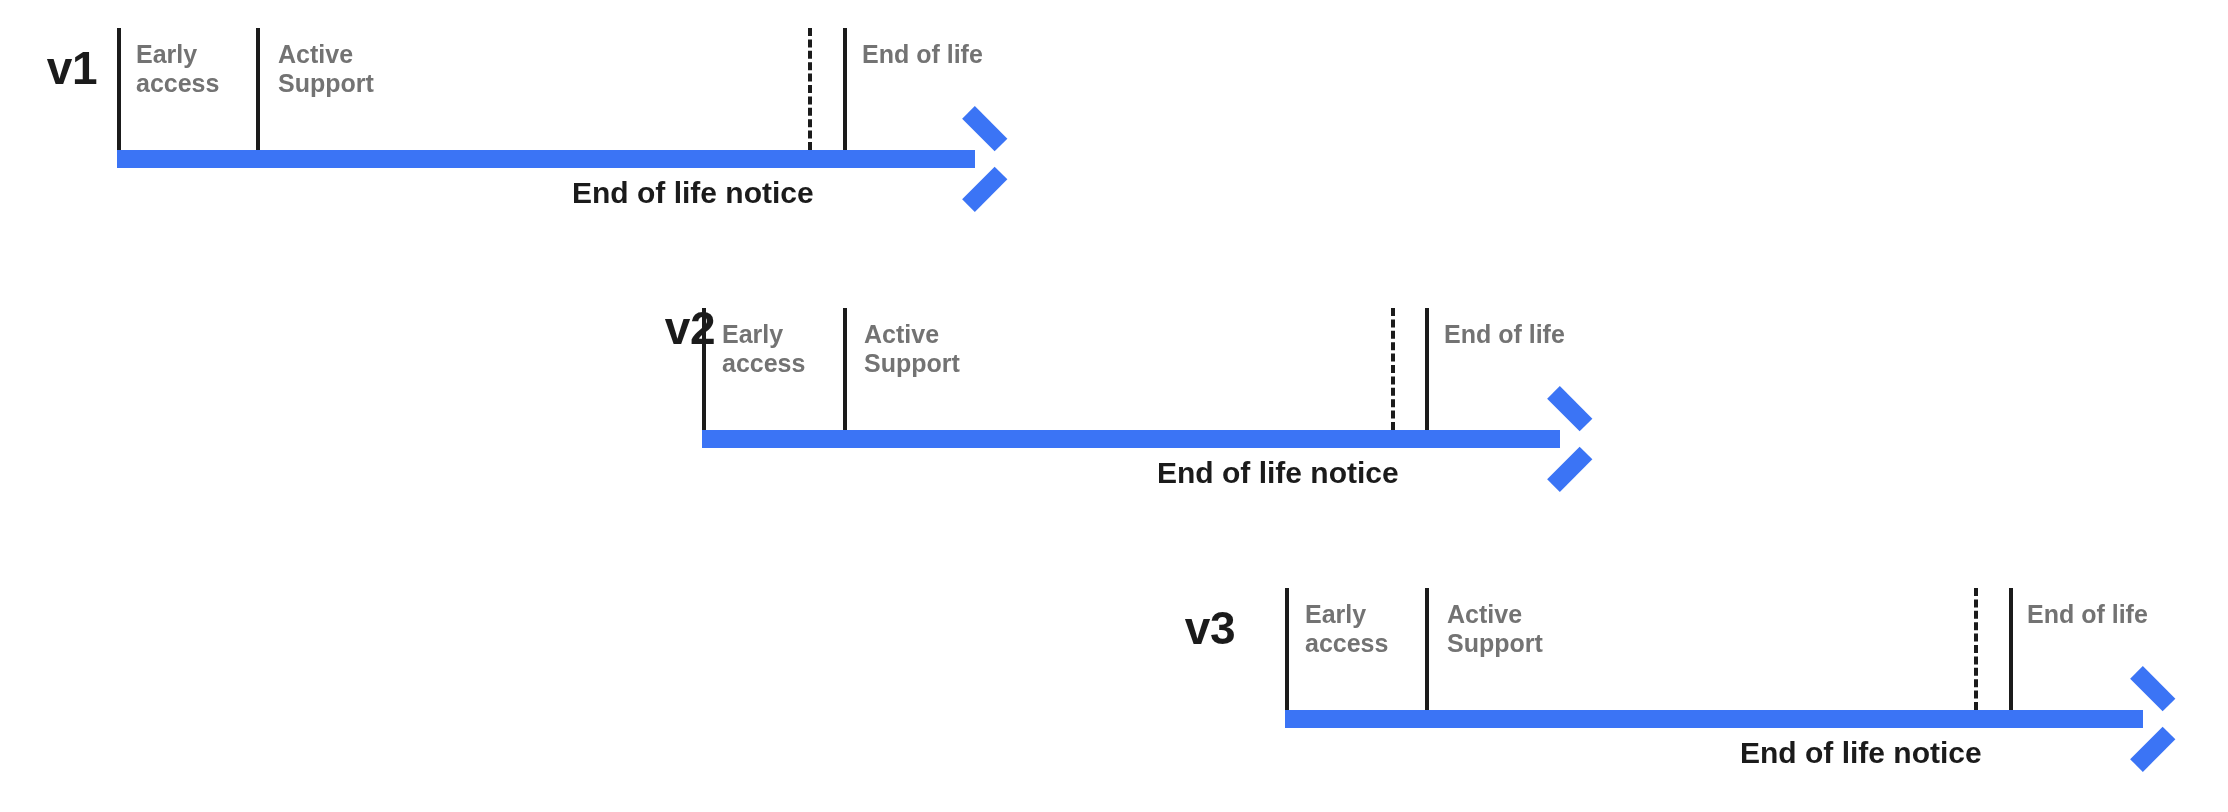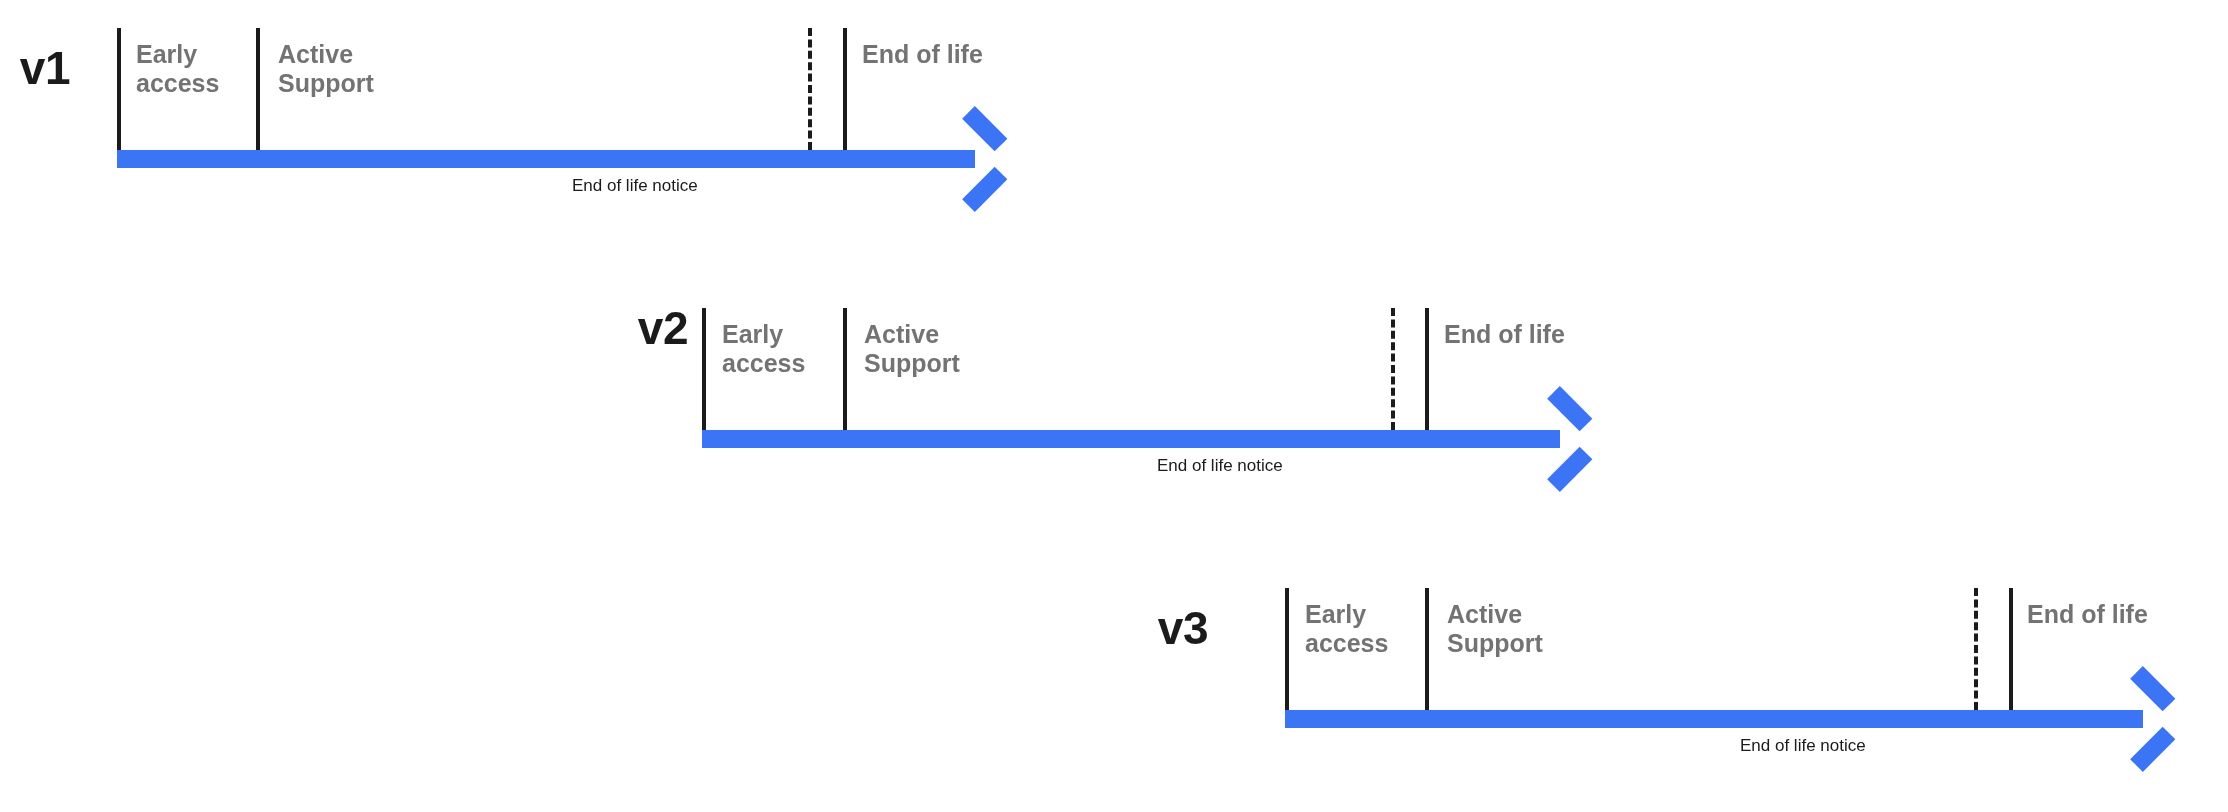--- a/index.html
+++ b/index.html
@@ -23,20 +23,21 @@
   
   .version-label {
     position: absolute;
     font-size: 46px;
     font-weight: 700;
     color: #1b1b1b;
     letter-spacing: -0.5px;
     line-height: 1;
     white-space: nowrap;
     transform: translate(-100%, -50%);
+    margin-left: 27px;
   }
   
   .vline {
     position: absolute;
     width: 4px;
     background: #1b1b1b;
   }
   
   .vdash {
     position: absolute;
@@ -79,22 +80,22 @@
     transform: rotate(45deg);
   }
   .arrow-head::after {
     bottom: 0;
     transform-origin: right center;
     transform: rotate(-45deg);
   }
   
   .notice-label {
     position: absolute;
-    font-size: 17px;
-    font-weight: 400;
+    font-size: 30px;
+    font-weight: 700;
     color: #1b1b1b;
     white-space: nowrap;
   }
 </style>
 </head>
 <body>
 
 <div id="stage" style="--accent: #3b74f5;">
     <div class="row">
       <div class="version-label" style="left:70px;top:68px;">v1</div>

